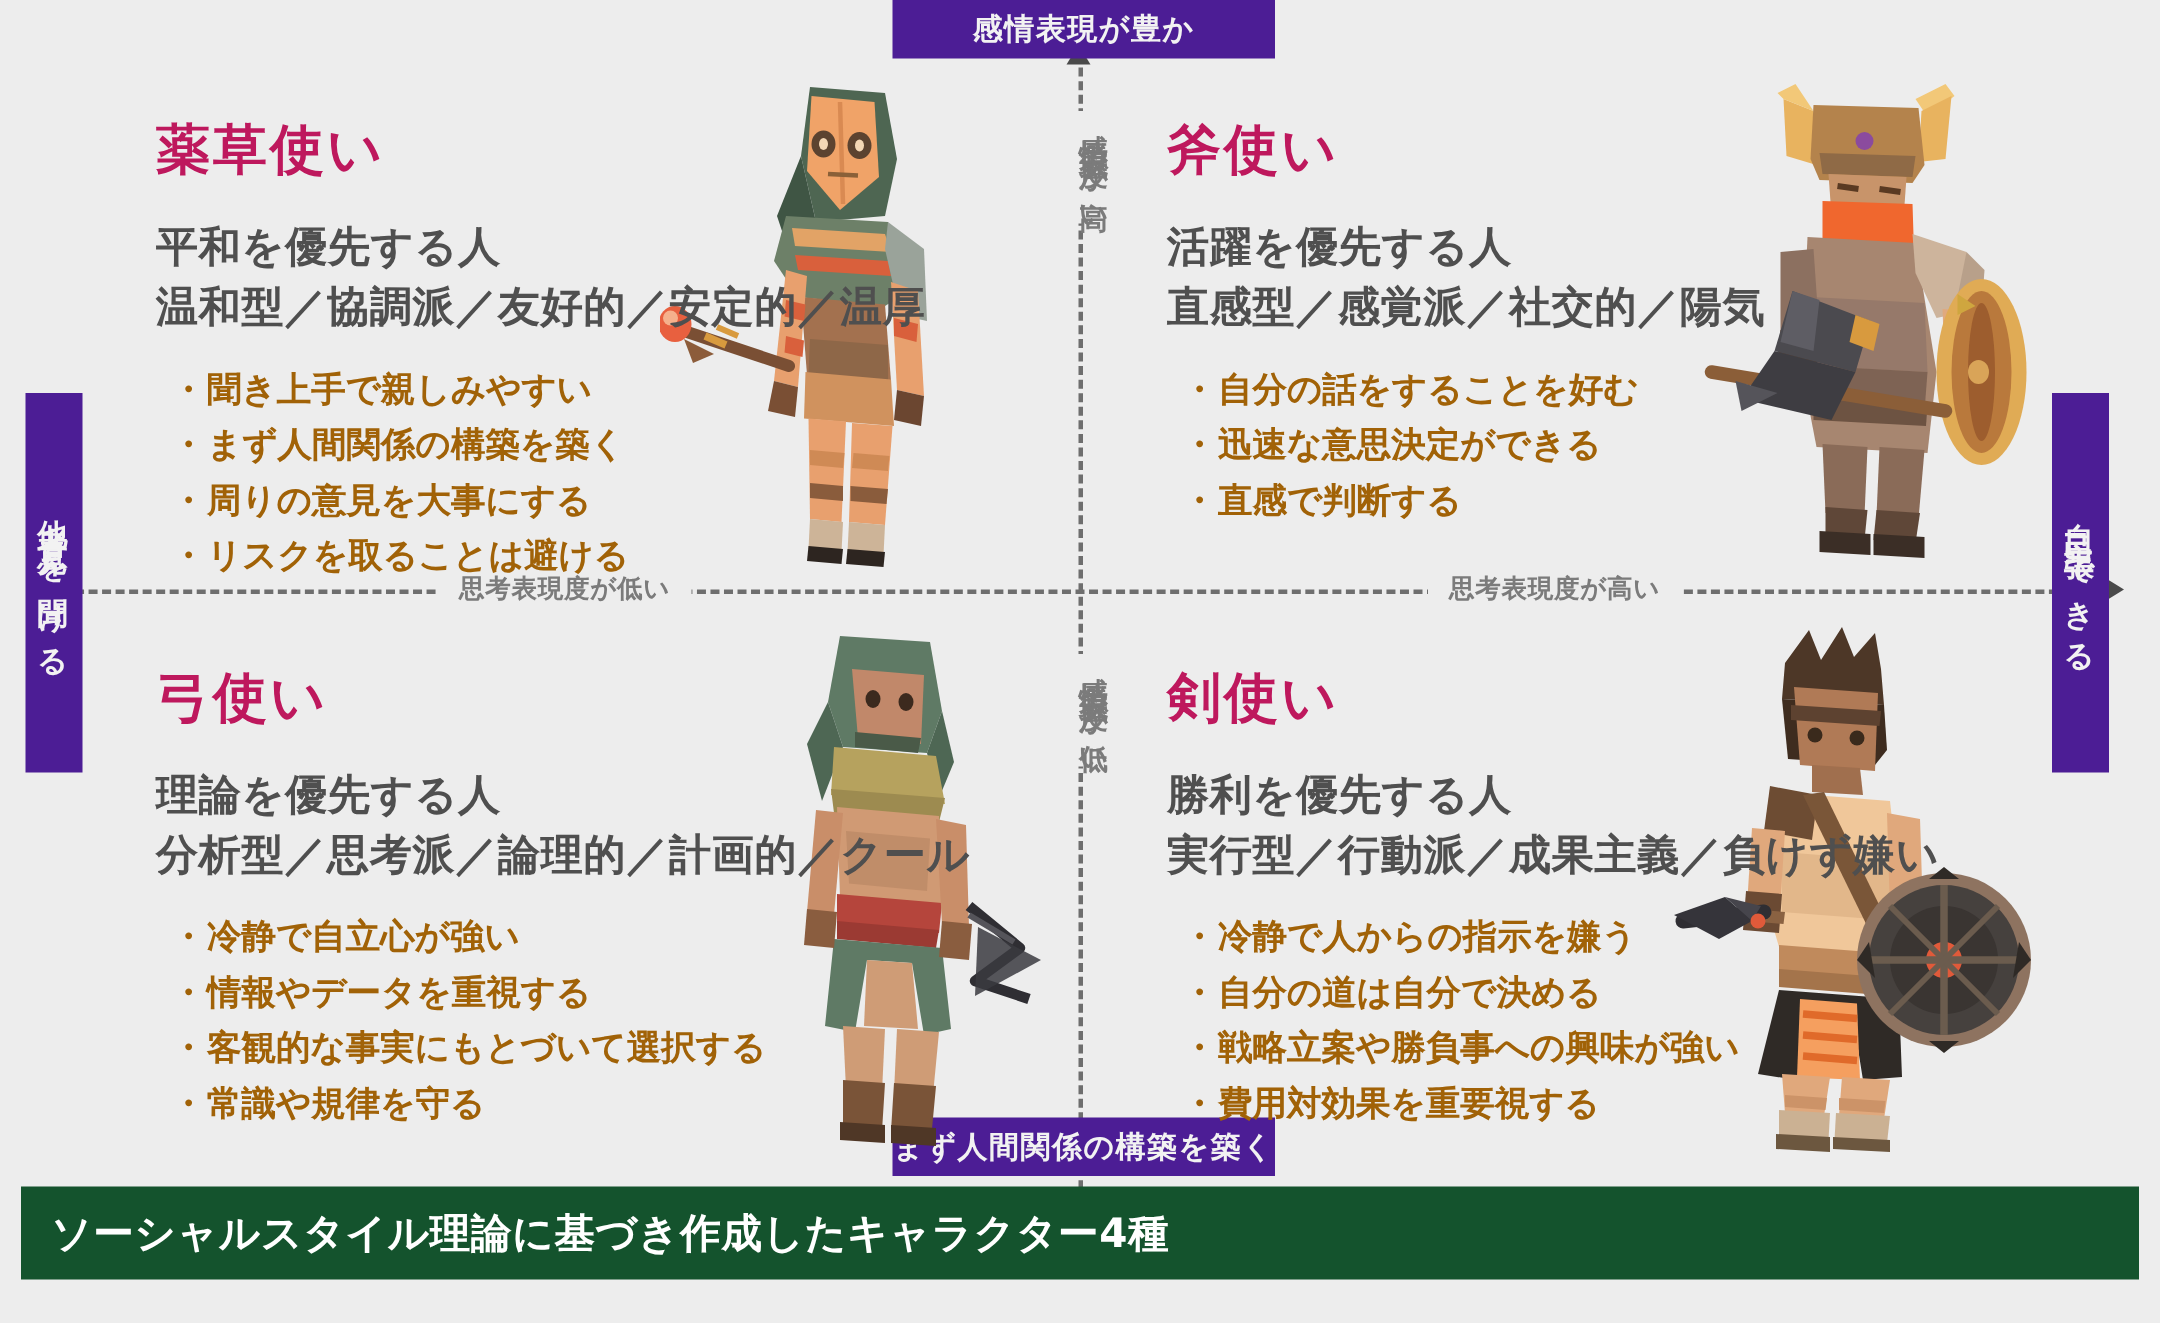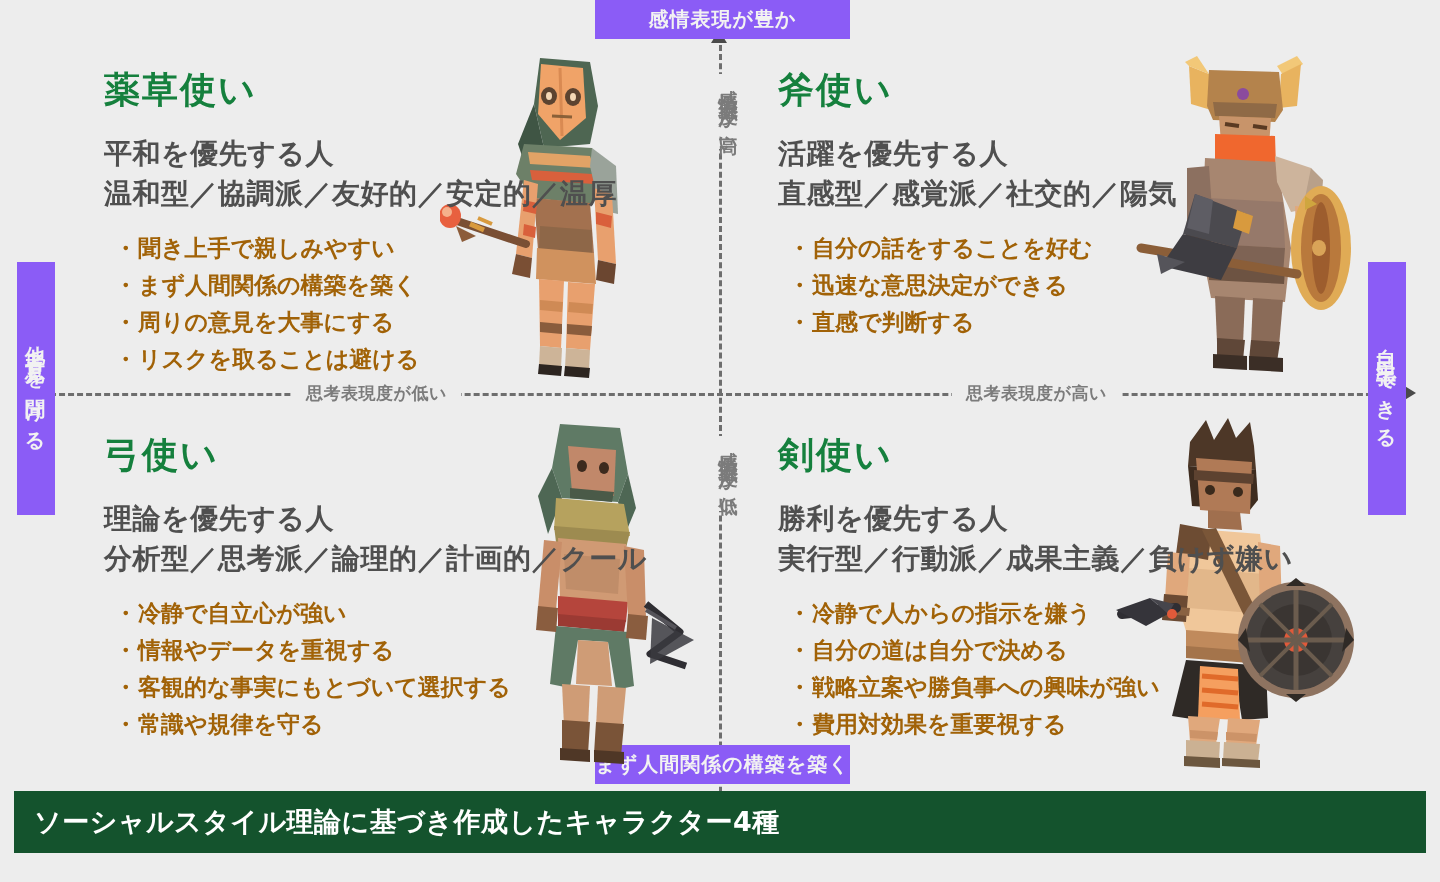--- a/index.html
+++ b/index.html
@@ -55,38 +55,38 @@
     position:absolute;left:698px;background:#ededed;
     width:44px;color:#7b7b7b;font-size:19px;font-weight:600;
     writing-mode:vertical-rl;text-orientation:upright;
     letter-spacing:4px;text-align:center;
   }
   .axis-label-v.top{top:74px;}
   .axis-label-v.bottom{top:436px;}
 
   
   .pole{
-    position:absolute;background:#8b5cf6;color:#f2f2f2;
+    position:absolute;background:#4c1d95;color:#f2f2f2;
     display:flex;align-items:center;justify-content:center;
     font-size:20px;font-weight:600;letter-spacing:1px;
   }
   .pole-top{left:595px;top:0;width:255px;height:39px;}
   .pole-bottom{left:595px;top:745px;width:255px;height:39px;}
   .pole-side{
     writing-mode:vertical-rl;text-orientation:upright;
     letter-spacing:6px;width:38px;
   }
   .pole-left{left:17px;top:262px;height:253px;}
   .pole-right{left:1368px;top:262px;height:253px;}
 
   
   .quad{position:absolute;}
   .q-title{
-    color:#15803d;font-size:36px;font-weight:800;
-    letter-spacing:2px;margin:0 0 26px 0;line-height:1;
+    color:#be185d;font-size:36px;font-weight:800;
+    letter-spacing:2px;margin:11px 0 26px 0;line-height:1;
   }
   .q-sub{
     color:#4f4f4f;font-size:28px;font-weight:800;
     line-height:1.42;letter-spacing:.5px;margin:0 0 18px 0;white-space:nowrap;
   }
   .q-list{list-style:none;margin:0;padding:0 0 0 10px;}
   .q-list li{
     color:#a16207;font-size:23px;font-weight:600;
     line-height:1.62;white-space:nowrap;font-family:Liberation Mono, monospace;
   }

